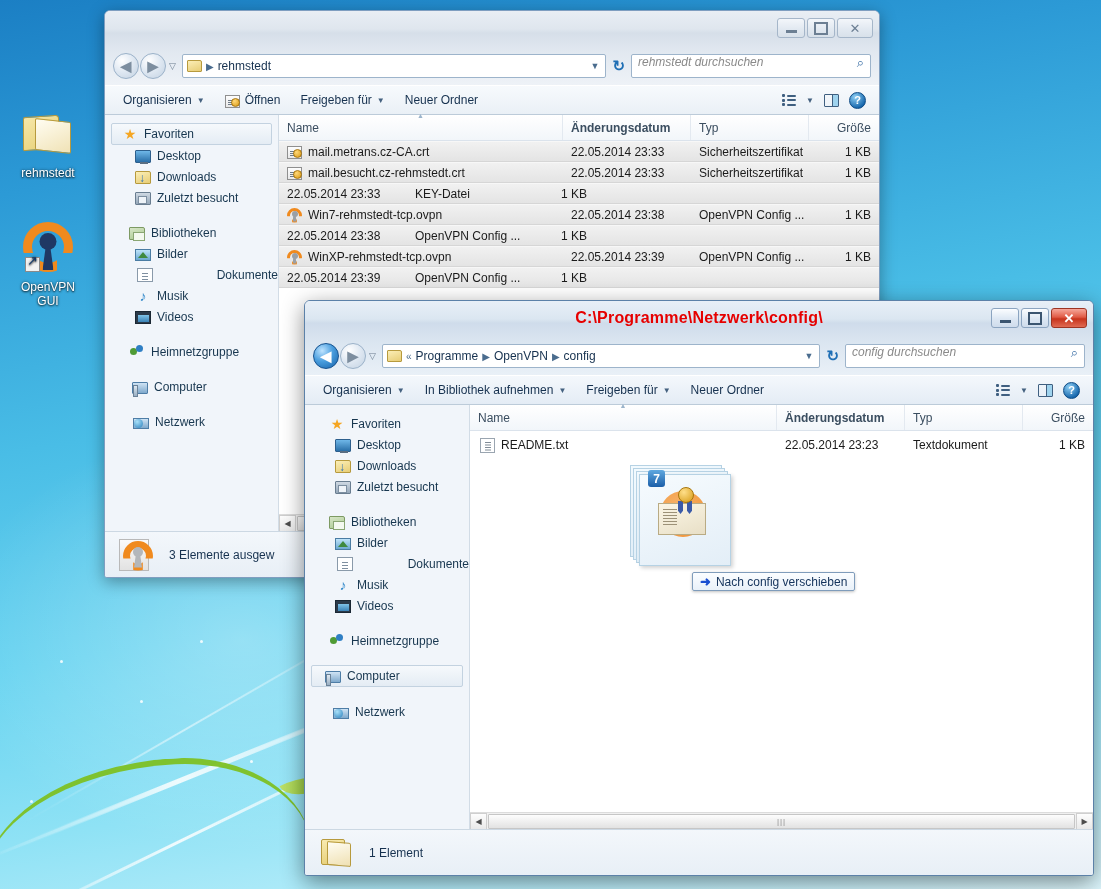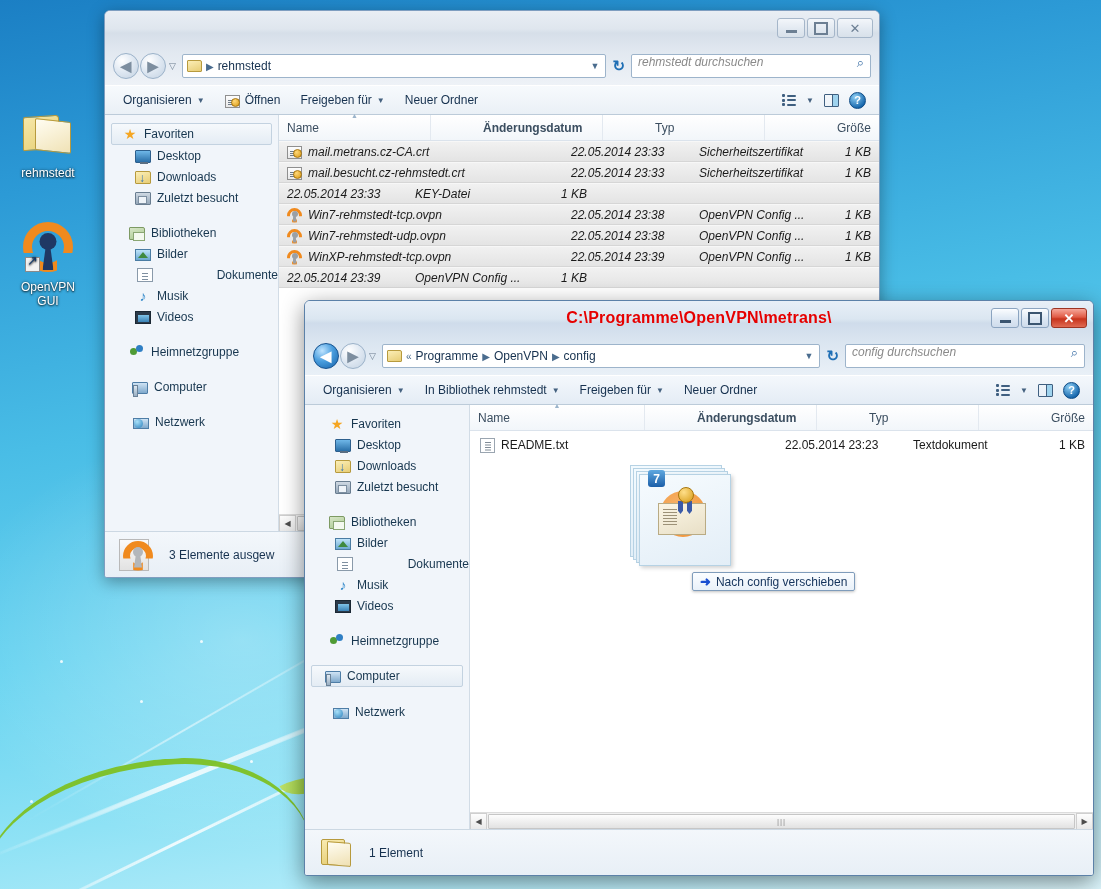--- a/index.html
+++ b/index.html
@@ -259,35 +259,35 @@
   .ic-comp::after { content:""; position:absolute; left:0px; top:2px; width:3px; height:10px; background: linear-gradient(180deg,#dfe9f2,#98aec2); border:1px solid #6b8298; }
   .ic-net { background: linear-gradient(180deg,#cfe3f4,#7fa9cc); border:1px solid #4e7da6; height:11px; width:12px; margin:4px 0 0 4px; }
   .ic-net::after { content:""; position:absolute; left:0px; top:0px; width:9px; height:9px; border-radius:50%; background: radial-gradient(circle at 35% 30%, #a9e0f8, #2a80bd); }
 
   
   .listarea { flex:1; display:flex; flex-direction:column; min-width:0; background:#fff; }
   .colhead {
     height:26px; flex:0 0 26px; display:flex; align-items:center;
     background: linear-gradient(180deg,#ffffff,#f2f6fa);
     border-bottom:1px solid #dbe3ec;
-    font-size:12px; color:#3b4e60;gap:44px;
+    font-size:12px; color:#3b4e60;
   }
   .colhead .col { padding:0 8px; height:100%; display:flex; align-items:center; border-right:1px solid #e3e9f0; position:relative; }
   .colhead .col.sorted::after {
     content:"▲"; position:absolute; left:50%; top:-3px; transform:translateX(-50%);
     font-size:7px; color:#9bb4cb;
   }
   .col.c-name { flex:1; min-width:0; }
   .col.c-date { width:128px; flex:0 0 128px;font-weight:bold; }
   .col.c-type { width:118px; flex:0 0 118px; }
   .col.c-size { width:70px; flex:0 0 70px; justify-content:flex-end; border-right:none; }
 
   .rows { flex:1; overflow:hidden; }
   .row { height:21px; display:flex; align-items:center; font-size:12px; color:#1b1b1b; }
-  .row.selected { background: linear-gradient(180deg,#f1f1f1,#e4e4e4); border-top:1px solid #f7f7f7; border-bottom:1px solid #d6d6d6;font-style:italic; }
+  .row.selected { background: linear-gradient(180deg,#f1f1f1,#e4e4e4); border-top:1px solid #f7f7f7; border-bottom:1px solid #d6d6d6; }
   .row .cell { padding:0 8px; height:100%; display:flex; align-items:center; white-space:nowrap; overflow:hidden; }
   .cell.c-name { flex:1; min-width:0; gap:6px; }
   .cell.c-date { width:128px; flex:0 0 128px; }
   .cell.c-type { width:118px; flex:0 0 118px; }
   .cell.c-size { width:70px; flex:0 0 70px; justify-content:flex-end; }
 
   .fic { width:15px; height:16px; flex:0 0 15px; position:relative; }
   .fic-cert { background: linear-gradient(180deg,#fdfdfd,#e8e8e8); border:1px solid #8f8f8f; height:13px; margin-top:2px; }
   .fic-cert::before { content:""; position:absolute; left:2px; top:4px; width:7px; height:1px; background:#6e7b88; box-shadow:0 2px 0 #6e7b88, 0 4px 0 #6e7b88; }
   .fic-cert::after { content:""; position:absolute; right:-1px; bottom:0px; width:7px; height:7px; border-radius:50%; background: radial-gradient(circle at 35% 30%, #ffd878, #d99a17); border:1px solid #a8750c; }
@@ -624,28 +624,20 @@
                 <span class="s"></span>
               </span>
             <span>Win7-rehmstedt-tcp.ovpn</span>
           </div>
           <div class="cell c-date">22.05.2014 23:38</div>
           <div class="cell c-type">OpenVPN Config ...</div>
           <div class="cell c-size">1 KB</div>
         </div>
 
         <div class="row selected">
-          <div class="cell c-name">
-            <span class="fic fic-ovpn">
-                <span class="r"></span>
-                <span class="k"></span>
-                <span class="s"></span>
-              </span>
-            <span>Win7-rehmstedt-udp.ovpn</span>
-          </div>
           <div class="cell c-date">22.05.2014 23:38</div>
           <div class="cell c-type">OpenVPN Config ...</div>
           <div class="cell c-size">1 KB</div>
         </div>
 
         <div class="row selected">
           <div class="cell c-name">
             <span class="fic fic-ovpn">
                 <span class="r"></span>
                 <span class="k"></span>
@@ -679,21 +671,21 @@
         <span class="k"></span>
         <span class="s"></span>
     </div>
     <div>3 Elemente ausgew</div>
   </div>
 </div>
 
 <div class="window" style="left:304px; top:300px; width:790px; height:576px;">
 
   <div class="titlebar">
-    <div class="win-title">C:\Programme\OpenVPN\metrans\</div>
+    <div class="win-title">C:\Programme\Netzwerk\config\</div>
     <div class="wincontrols">
       <div class="wbtn min"></div>
       <div class="wbtn max"></div>
       <div class="wbtn close">
         <span>✕</span>
       </div>
     </div>
   </div>
 
   <div class="addressrow">
@@ -718,21 +710,21 @@
       <span class="mag">⌕</span>
     </div>
   </div>
 
   <div class="toolbar">
     <div class="tbitem">
       <span>Organisieren</span>
       <span class="caret">▼</span>
     </div>
     <div class="tbitem">
-      <span>In Bibliothek rehmstedt</span>
+      <span>In Bibliothek aufnehmen</span>
       <span class="caret">▼</span>
     </div>
     <div class="tbitem">
       <span>Freigeben für</span>
       <span class="caret">▼</span>
     </div>
     <div class="tbitem">
       <span>Neuer Ordner</span>
     </div>
     <div class="tbspacer"></div>

